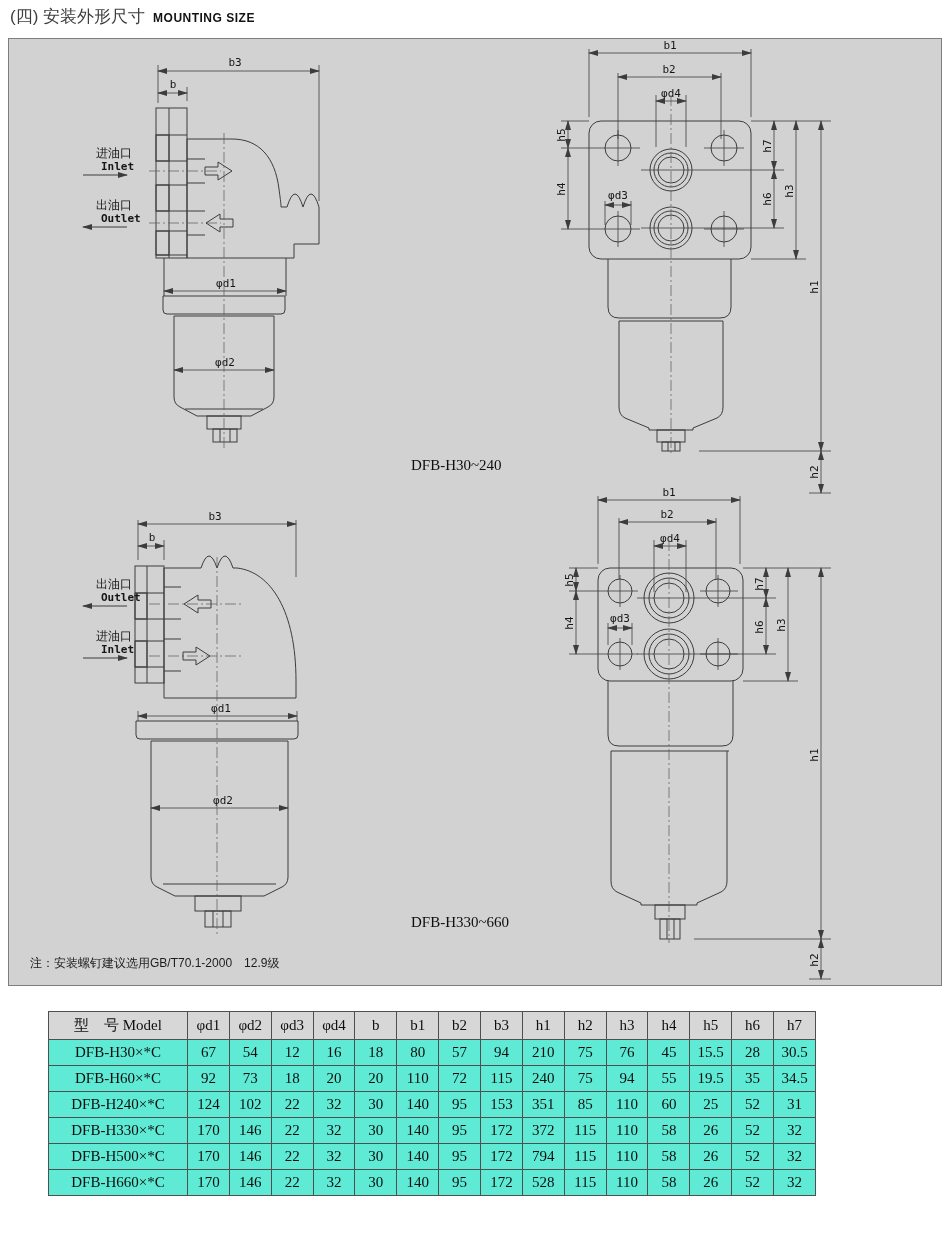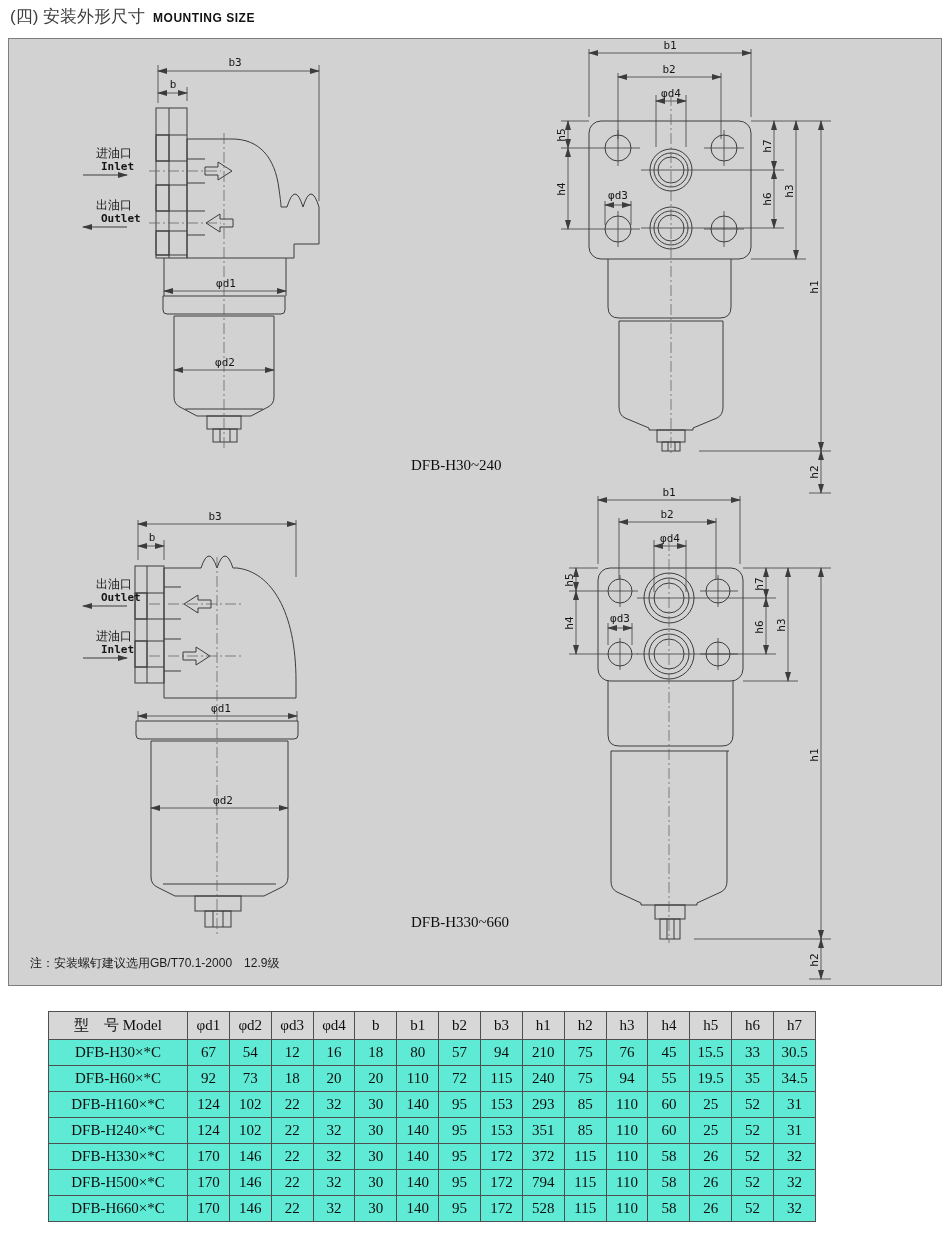--- a/index.html
+++ b/index.html
@@ -317,21 +317,21 @@
           <td>16</td>
           <td>18</td>
           <td>80</td>
           <td>57</td>
           <td>94</td>
           <td>210</td>
           <td>75</td>
           <td>76</td>
           <td>45</td>
           <td>15.5</td>
-          <td>33</td>
+          <td>28</td>
           <td>30.5</td>
         </tr>
         <tr>
           <td>DFB-H60×*C</td>
           <td>92</td>
           <td>73</td>
           <td>18</td>
           <td>20</td>
           <td>20</td>
           <td>110</td>
@@ -339,38 +339,20 @@
           <td>115</td>
           <td>240</td>
           <td>75</td>
           <td>94</td>
           <td>55</td>
           <td>19.5</td>
           <td>35</td>
           <td>34.5</td>
         </tr>
         <tr>
-          <td>DFB-H160×*C</td>
-          <td>124</td>
-          <td>102</td>
-          <td>22</td>
-          <td>32</td>
-          <td>30</td>
-          <td>140</td>
-          <td>95</td>
-          <td>153</td>
-          <td>293</td>
-          <td>85</td>
-          <td>110</td>
-          <td>60</td>
-          <td>25</td>
-          <td>52</td>
-          <td>31</td>
-        </tr>
-        <tr>
           <td>DFB-H240×*C</td>
           <td>124</td>
           <td>102</td>
           <td>22</td>
           <td>32</td>
           <td>30</td>
           <td>140</td>
           <td>95</td>
           <td>153</td>
           <td>351</td>

